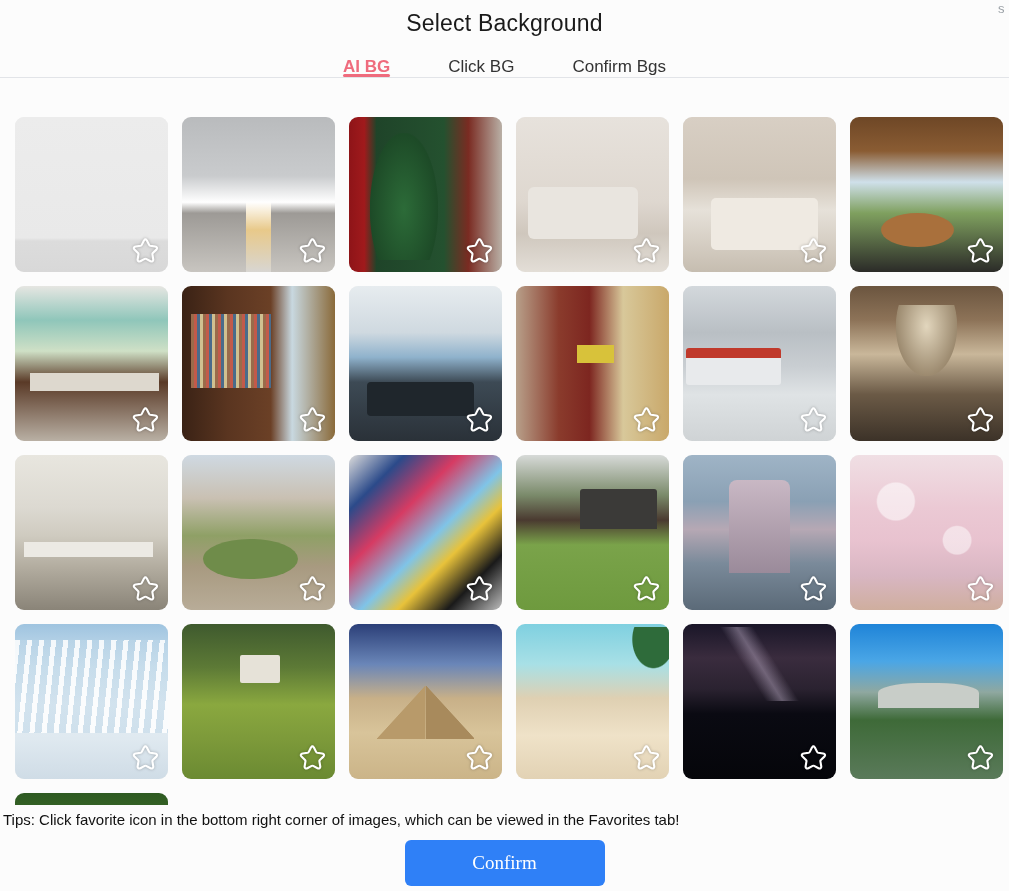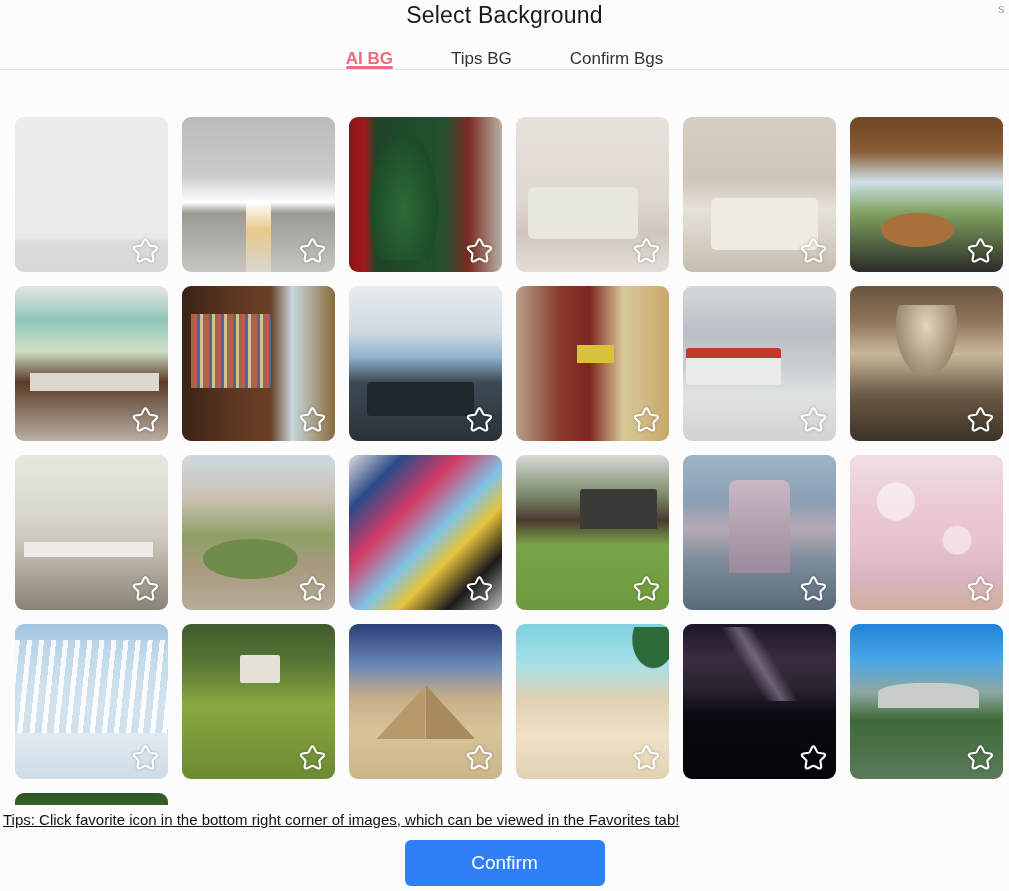--- a/index.html
+++ b/index.html
@@ -9,21 +9,21 @@
     font-family: "Liberation Sans", sans-serif;
     overflow: hidden;
   }
   .dialog { position: relative; width: 1009px; height: 891px; background: #fcfcfc; }
 
   
   .title {
     text-align: center;
     font-size: 23px;
     color: #1a1a1a;
-    padding-top: 2px;
+    padding-top: 10px;
     letter-spacing: .2px;
     font-weight: 400;
   }
   .corner-glyph {
     position: absolute; top: 2px; right: 1px;
     font-size: 13px; color: #9aa0a6; line-height: 13px;
     width: 10px; overflow: hidden; white-space: nowrap;
   }
 
   
@@ -81,28 +81,27 @@
   
   .footer {
     position: absolute; left: 0; bottom: 0;
     width: 1009px; height: 86px;
     background: #fcfcfc;
   }
   .tips {
     font-size: 15px; color: #111;
     padding: 6px 0 0 3px;
     white-space: nowrap;
-    text-decoration: underline;
   }
   .confirm-row { text-align: center; margin-top: 12px; }
   .confirm {
     width: 200px; height: 46px;
     background: #2f80f7; color: #fff;
     border: none; border-radius: 6px;
-    font-size: 19px; font-family: Liberation Sans, sans-serif;
+    font-size: 19px; font-family: Liberation Serif, serif;
     cursor: pointer;
   }
 
   
   .a-blank   { background: linear-gradient(180deg,#ececec 0%,#e9e9e9 78%,#dcdcdc 80%,#d8d8d8 100%); }
   .a-hall    { background:
       linear-gradient(180deg,#b9bbbd 0%,#c9cbcd 38%,#ffffff 55%,#9d9a96 62%,#c8c5c0 100%); }
   .a-hall::after { content:""; position:absolute; left:42%; top:55%; width:16%; height:45%;
       background: linear-gradient(180deg,#fff 0%,#e8c98a 40%,#d8d6d2 100%); }
   .a-xmas    { background:
@@ -182,21 +181,21 @@
 <body>
 
 <div class="dialog">
 
   <div class="corner-glyph">s</div>
 
   <div class="title">Select Background</div>
 
   <div class="tabs">
       <div class="tab active">AI BG</div>
-      <div class="tab">Tips BG</div>
+      <div class="tab">Click BG</div>
       <div class="tab">Confirm Bgs</div>
     </div>
   <div class="divider"></div>
 
   <div class="grid-wrap">
     <div class="grid">
         <div class="cell">
           <div class="art a-blank"></div>
           <div class="star">
             <svg viewBox="0 0 32 32" fill="none">

